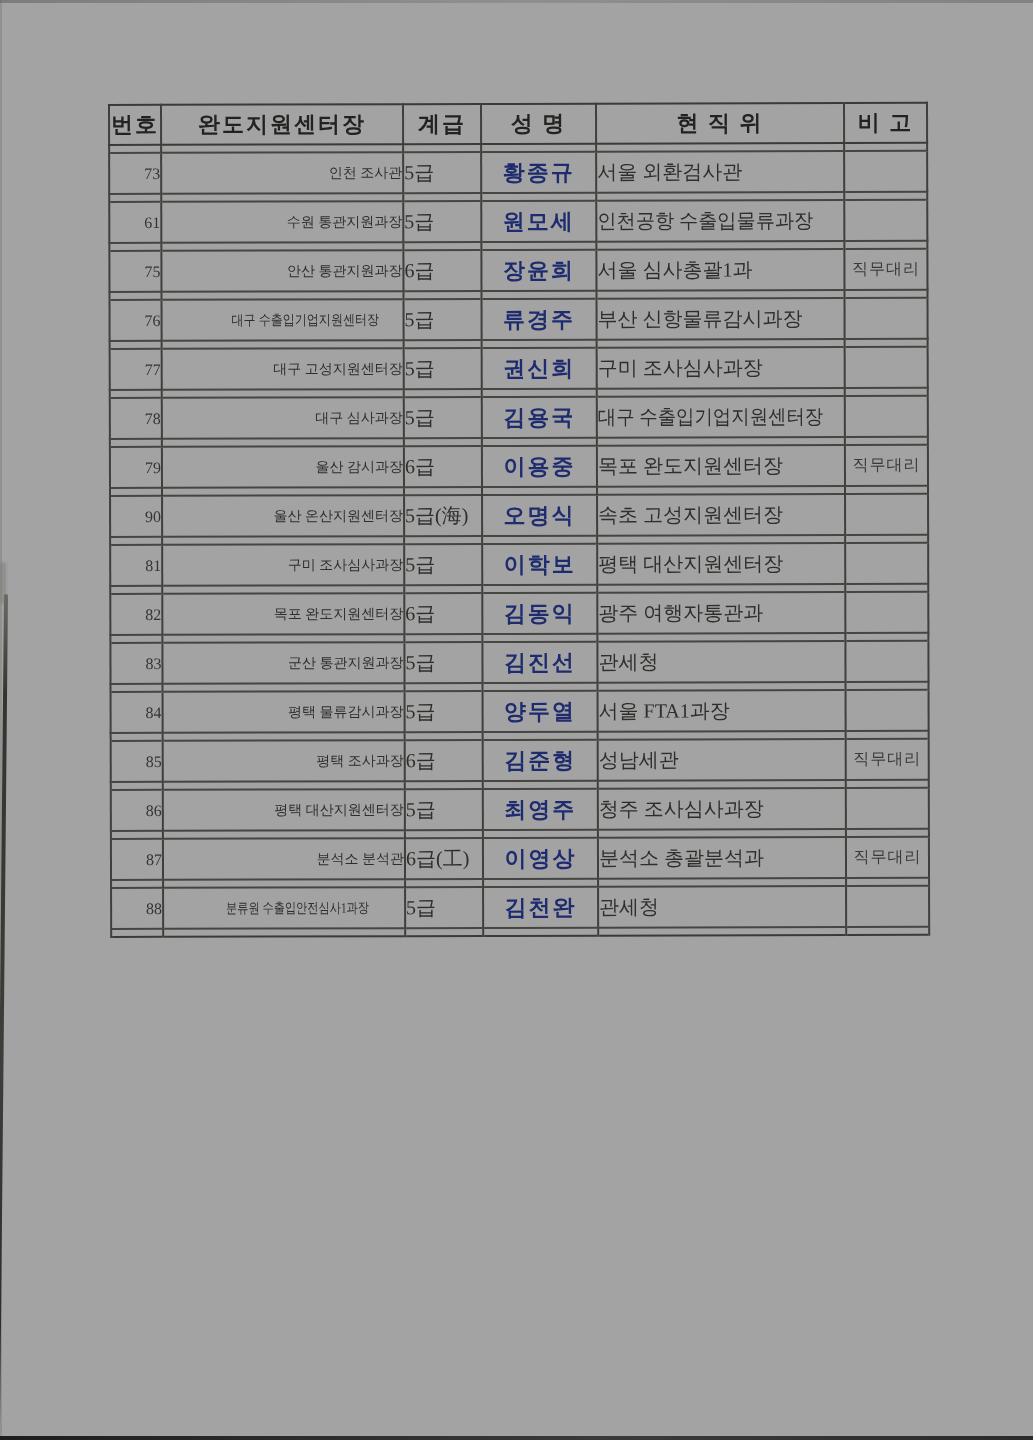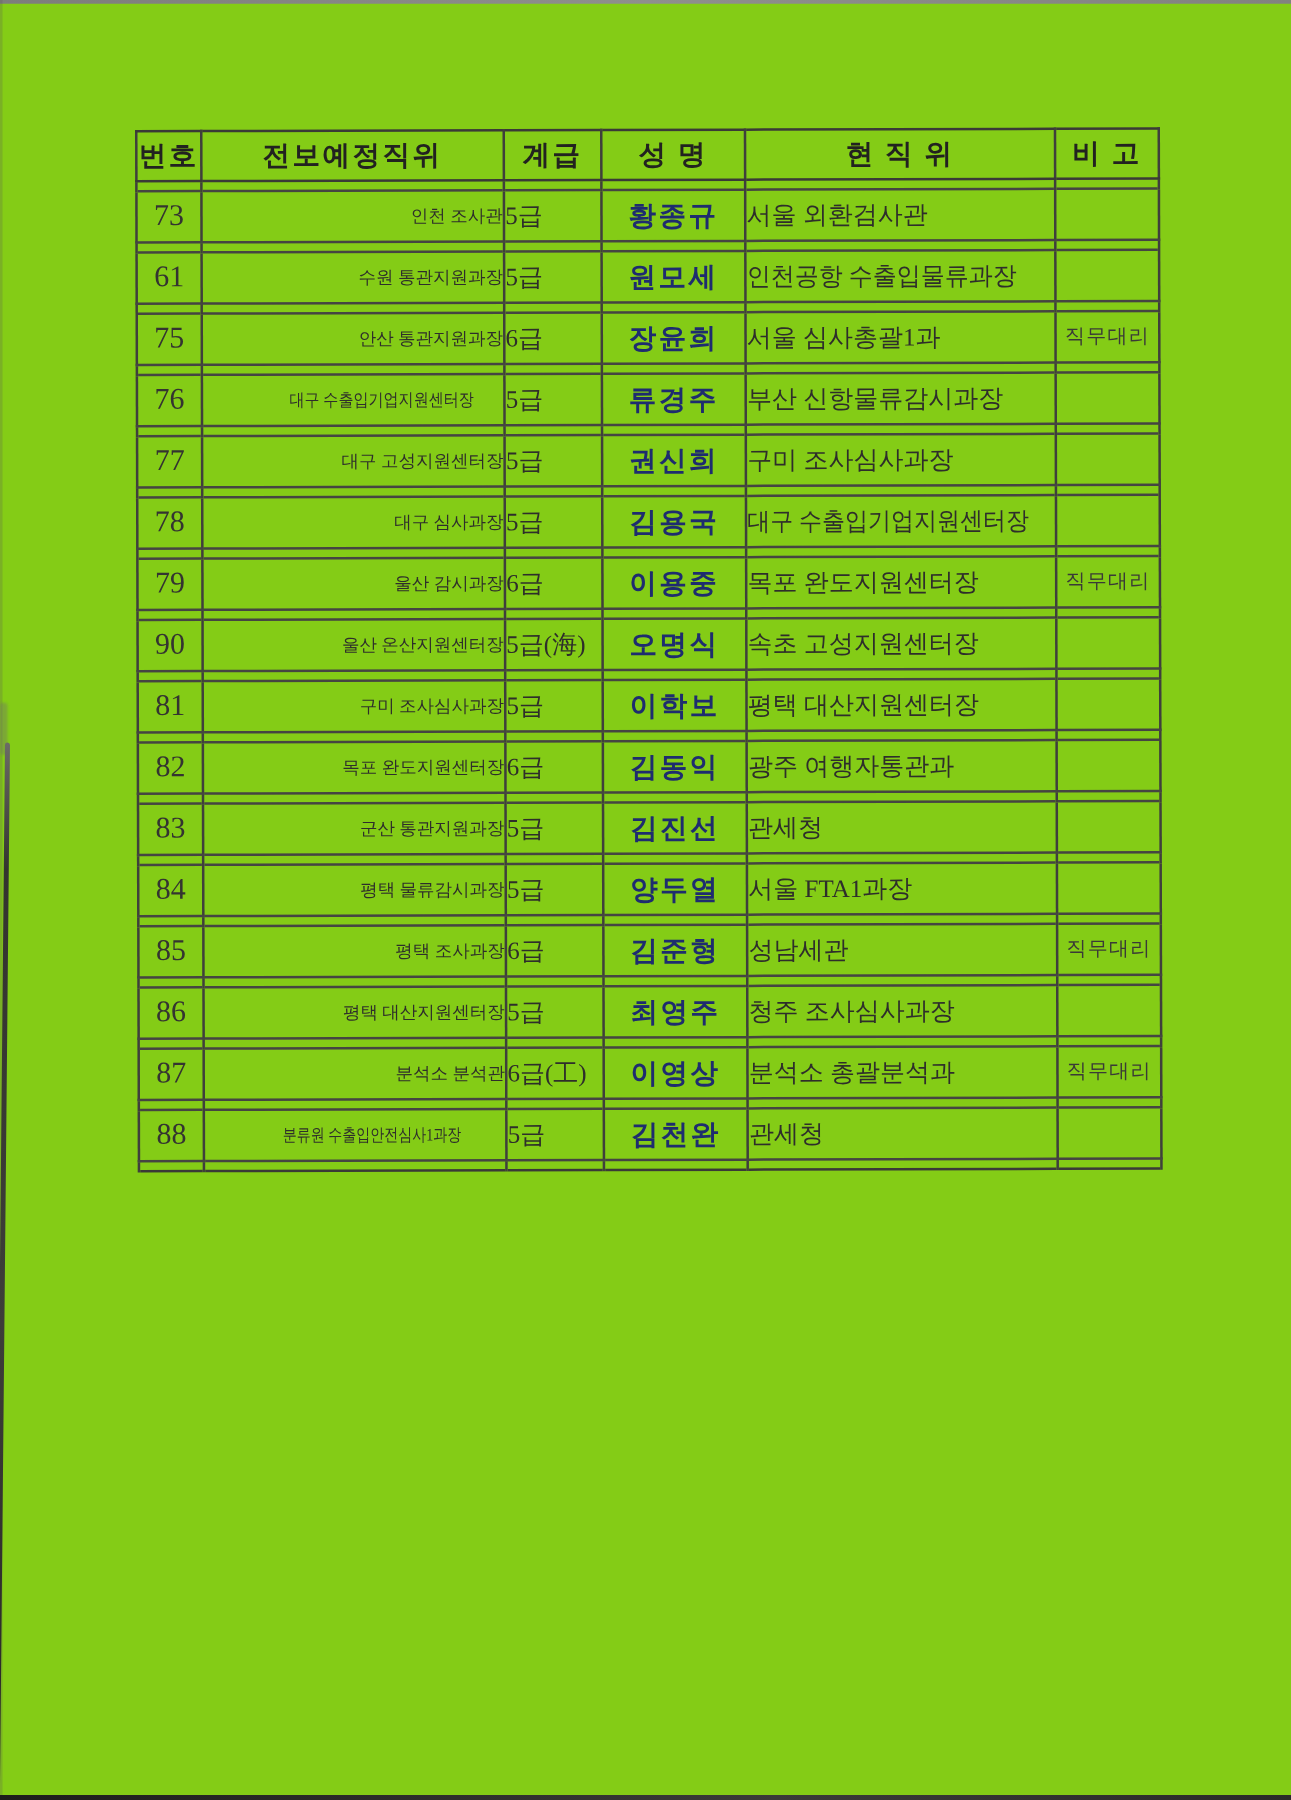--- a/index.html
+++ b/index.html
@@ -5,21 +5,21 @@
   html, body {
     margin: 0;
     padding: 0;
     background: #ffffff;
     font-family: "Liberation Serif", "DejaVu Serif", serif;
   }
   .page {
     position: relative;
     width: 1033px;
     height: 1440px;
-    background: #84cc16;
+    background: #a3a3a3;
     overflow: hidden;
   }
   
   .edge-top {
     position: absolute; top: 0; left: 0; right: 0; height: 3px;
     background: linear-gradient(to right, #7d7d7b, #8f8f8d 50%, #828280);
   }
   .edge-bottom {
     position: absolute; bottom: 0; left: 0; right: 0; height: 4px;
     background: linear-gradient(to right, #1d1d1b, #3a3a38 60%, #2a2a28);
@@ -78,21 +78,21 @@
   tr.row td {
     border-top: 2px solid #454542;
     border-bottom: 2px solid #454542;
     height: 39px;
   }
   tr.spacer td {
     border-top: none;
     border-bottom: none;
     height: 6px;
   }
-  td.c-no   { text-align: center; font-size: 24px; color: #343431; }
+  td.c-no   { text-align: right; font-size: 16px; color: #343431; }
   td.c-pos  { text-align: right; font-size: 14px; padding-left: 5px; }
   td.c-rank { text-align: left; font-size: 20px; }
   td.c-name {
     text-align: center;
     font-family: Liberation Serif, serif;
     font-size: 22px;
     font-weight: 700;
     letter-spacing: 2px;
     color: #1e2c6f;
   }
@@ -123,21 +123,21 @@
         <col style="width:52px">
           <col style="width:242px">
           <col style="width:78px">
         <col style="width:115px">
           <col style="width:248px">
           <col style="width:83px">
       </colgroup>
       <thead>
         <tr class="head">
           <th>번호</th>
-          <th>전보예정직위</th>
+          <th>완도지원센터장</th>
           <th>계급</th>
           <th>성 명</th>
           <th>현 직 위</th>
           <th>비 고</th>
         </tr>
         <tr class="spacer">
             <td></td>
             <td></td>
             <td></td>
             <td></td>

